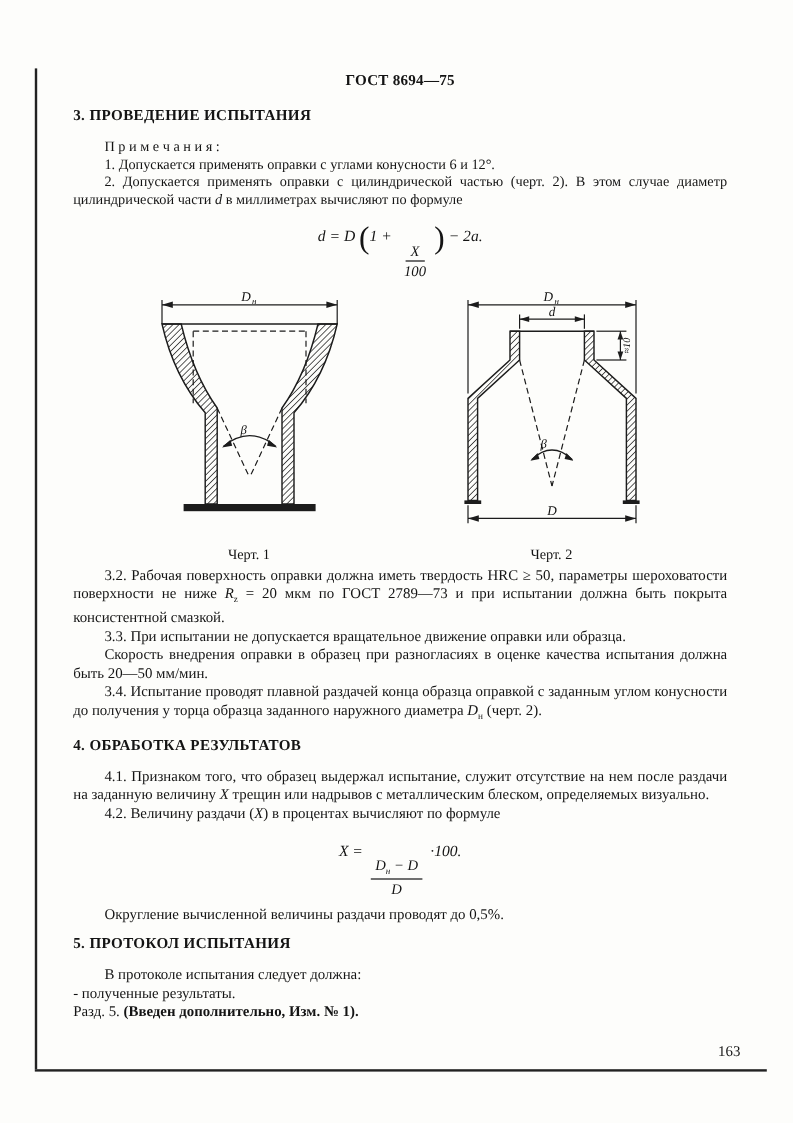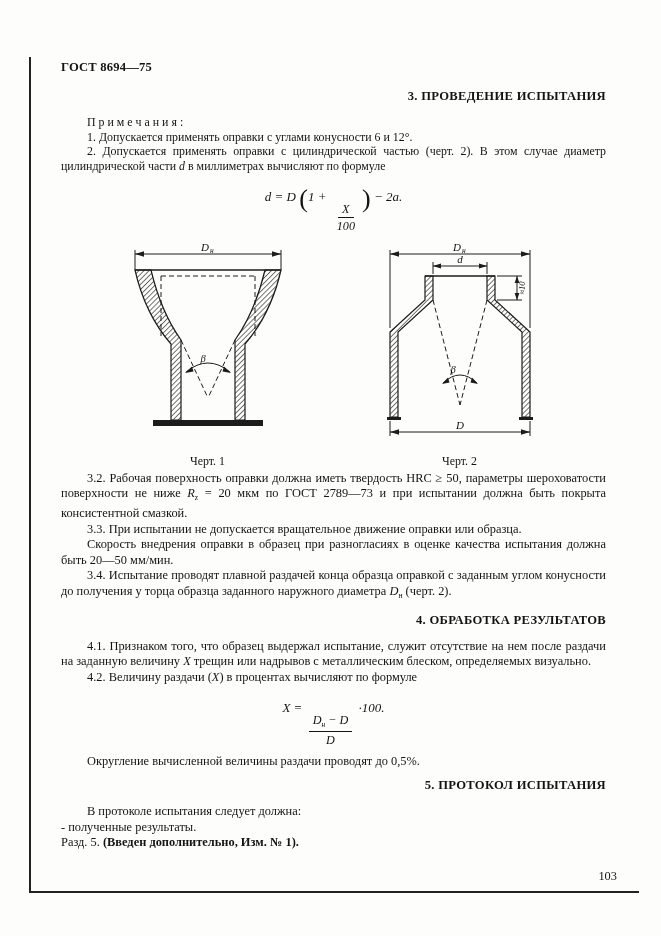--- a/index.html
+++ b/index.html
@@ -5,22 +5,22 @@
   * { margin:0; padding:0; box-sizing:border-box; }
   html,body { background:#9a9a9a; }
   body { margin:0; font-family:"Liberation Serif", serif; }
   .page {
     position:relative; width:661px; height:936px;
     background:#fdfdfb; color:#141414; overflow:hidden;
   }
   .frame-left { position:absolute; left:29px; top:57px; width:1.5px; height:834px; background:#222; }
   .frame-bottom { position:absolute; left:29px; top:891px; width:610px; height:1.5px; background:#222; }
   .content { position:absolute; left:61px; top:60px; width:545px; }
-  .doc-ref { text-align:left; font-weight:bold; font-size:12.6px; letter-spacing:.2px; margin-bottom:14px; }
-  .sec-title { text-align:right; font-weight:bold; font-size:12.6px; letter-spacing:.3px; margin:9px 0 11px; }
+  .doc-ref { text-align:center; font-weight:bold; font-size:12.6px; letter-spacing:.2px; margin-bottom:14px; }
+  .sec-title { text-align:left; font-weight:bold; font-size:12.6px; letter-spacing:.3px; margin:9px 0 11px; }
   p.body { font-size:12.4px; line-height:15.5px; text-align:justify; }
   p.note { font-size:11.9px; line-height:14.7px; text-align:justify; }
   .indent { text-indent:26px; }
   i { font-style:italic; }
   .formula { text-align:center; font-style:italic; font-size:13px; margin:6px 0; line-height:34px; }
   .paren { font-style:normal; font-size:26px; vertical-align:-6px; }
   .frac { display:inline-flex; flex-direction:column; align-items:center; vertical-align:-12px; line-height:1.18; font-size:12.2px; margin:0 3px; }
   .frac .num { border-bottom:1px solid #141414; padding:0 4px 1px; }
   .frac .den { padding:1px 4px 0; }
   sub { font-size:.62em; }
@@ -192,14 +192,14 @@
     <p class="body indent">Округление вычисленной величины раздачи проводят до 0,5%.</p>
 
     <h2 class="sec-title">5. ПРОТОКОЛ ИСПЫТАНИЯ</h2>
 
     <p class="body indent">В протоколе испытания следует должна:</p>
     <p class="body">- полученные результаты.</p>
     <p class="body"><span>Разд. 5. </span><b>(Введен дополнительно, Изм. № 1).</b></p>
 
   </div>
 
-  <div class="page-number">103</div>
+  <div class="page-number">163</div>
 </div>
 
 </body></html>

